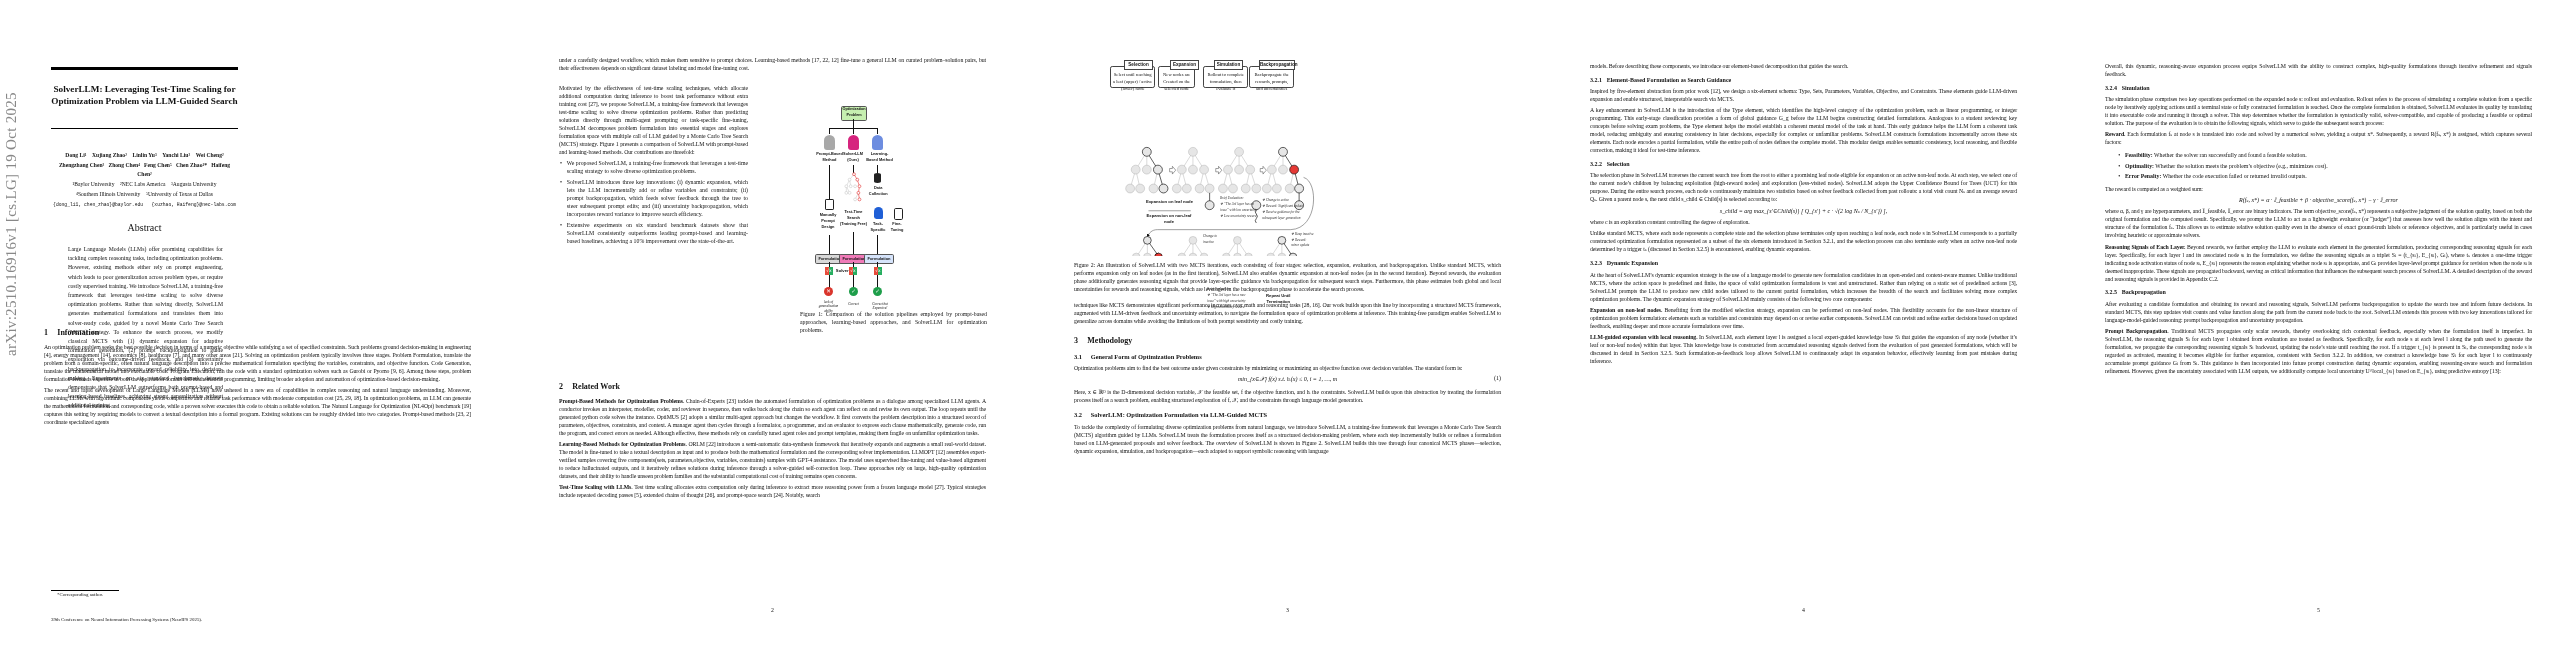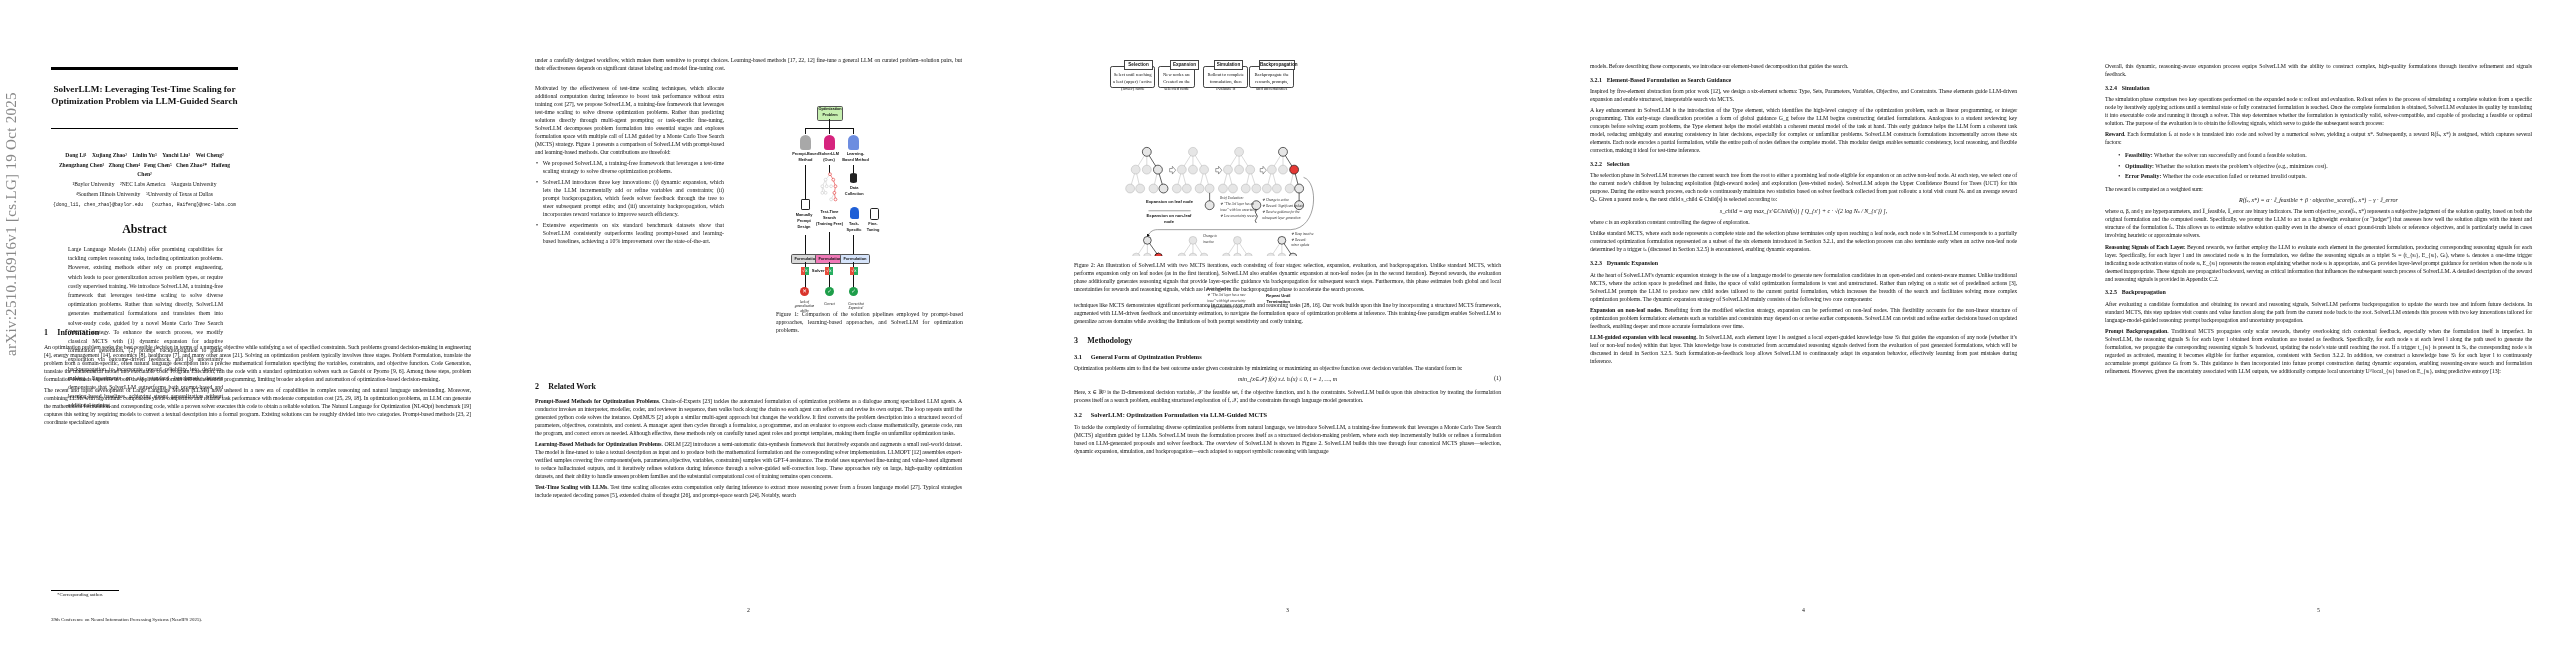--- a/index.html
+++ b/index.html
@@ -18,21 +18,21 @@
   .pagenum { position:absolute; top:607px; width:515px; left:0; text-align:center; font-size:5.8px; }
   
   .arxiv { position:absolute; left:3.3px; top:356px; transform:rotate(-90deg); transform-origin:left top;
            font-size:15px; color:#888; white-space:nowrap; letter-spacing:0.3px; }
   .title-top { position:absolute; left:51px; top:67px; width:187px; height:3.3px; background:#000; }
   .title { position:absolute; left:51px; top:83px; width:187px; text-align:center; font-size:9.2px; font-weight:bold; line-height:12.2px; }
   .title-bot { position:absolute; left:51px; top:128px; width:187px; height:0.8px; background:#000; }
   .authors { position:absolute; left:51px; top:151px; width:187px; text-align:center; font-size:5.6px; line-height:9.7px; }
   .authors b { font-weight:bold; }
   .authors .mono { font-family:"Liberation Mono","DejaVu Sans Mono",monospace; font-size:4.7px; }
-  .abstract-h { position:absolute; left:51px; top:222px; width:187px; text-align:center; font-size:12px; font-weight:bold; }
+  .abstract-h { position:absolute; left:51px; top:222px; width:187px; text-align:center; font-size:10px; font-weight:normal; }
   .abstract { position:absolute; left:68px; top:245px; width:155px; font-size:5.7px; line-height:9.2px; text-align:justify; }
   .footnote-rule { position:absolute; left:51px; top:590px; width:68px; border-top:0.4px solid #000; }
   .footnote { position:absolute; left:57px; top:592px; font-size:4.9px; }
   .venue { position:absolute; left:51px; top:617px; font-size:4.9px; }
   .box { position:absolute; border:0.6px solid #555; border-radius:1.7px; font-family:"Liberation Sans","DejaVu Sans",sans-serif;
          font-size:4px; font-weight:bold; text-align:center; line-height:5.6px; }
   .lbl { position:absolute; font-family:"Liberation Sans","DejaVu Sans",sans-serif; font-size:3.9px; font-weight:bold; text-align:center; line-height:6.1px; }
   .line { position:absolute; background:#111; }
   .head { position:absolute; width:11px; height:14.5px; border-radius:6.1px 6.1px 2.2px 3.3px; }
   .circle { position:absolute; width:9.4px; height:9.4px; border-radius:50%; color:#fff; font-family:"DejaVu Sans",sans-serif; font-size:5.6px; text-align:center; line-height:9.4px; font-weight:bold; }
@@ -87,21 +87,21 @@
       <span class="num">1</span><span>Information</span>
     </div>
     <p class="p">An optimization problem seeks the best possible decision in terms of a numeric objective while satisfying a set of specified constraints. Such problems ground decision-making in engineering [4], energy management [14], economics [8], healthcare [7], and many other areas [21]. Solving an optimization problem typically involves three stages. Problem Formulation, translate the problem from a domain-specific, often natural language description into a precise mathematical formulation specifying the variables, constraints, and objective function. Code Generation, translate the mathematical model into executable code. Program Execution, run the code with a standard optimization solvers such as Gurobi or Pyomo [9, 6]. Among these steps, problem formulation demands expertise in both the application domain and mathematical programming, limiting broader adoption and automation of optimization-based decision-making.</p>
     <p class="p">The recent and rapid development of Large Language Models (LLMs) have ushered in a new era of capabilities in complex reasoning and natural language understanding. Moreover, combining LLMs with algorithmic components yields competitive and reliable task performance with moderate computation cost [25, 29, 18]. In optimization problems, an LLM can generate the mathematical formulation and corresponding code, while a proven solver executes this code to obtain a reliable solution. The Natural Language for Optimization (NL4Opt) benchmark [19] captures this setting by requiring models to convert a textual description into a formal program. Existing solutions can be roughly divided into two categories. Prompt-based methods [23, 2] coordinate specialized agents</p>
   </div>
   <div class="footnote-rule"></div>
   <div class="footnote">*Corresponding author.</div>
   <div class="venue">39th Conference on Neural Information Processing Systems (NeurIPS 2025).</div>
 </div>
 
-<div class="page" style="left:491px;">
+<div class="page" style="left:515px;">
   <div class="col" style="top:56px;">
     <p class="p">under a carefully designed workflow, which makes them sensitive to prompt choices. Learning-based methods [17, 22, 12] fine-tune a general LLM on curated problem–solution pairs, but their effectiveness depends on significant dataset labeling and model fine-tuning cost.</p>
   </div>
   <div style="position:absolute; left:44px; top:84px; width:189px;">
     <p class="p">Motivated by the effectiveness of test-time scaling techniques, which allocate additional computation during inference to boost task performance without extra training cost [27], we propose SolverLLM, a training-free framework that leverages test-time scaling to solve diverse optimization problems. Rather than predicting solutions directly through multi-agent prompting or task-specific fine-tuning, SolverLLM decomposes problem formulation into essential stages and explores formulation space with multiple call of LLM guided by a Monte Carlo Tree Search (MCTS) strategy. Figure 1 presents a comparison of SolverLLM with prompt-based and learning-based methods. Our contributions are threefold:</p>
     <ul class="bul">
       <li><span>We proposed SolverLLM, a training-free framework that leverages a test-time scaling strategy to solve diverse optimization problems.</span></li>
       <li><span>SolverLLM introduces three key innovations: (i) dynamic expansion, which lets the LLM incrementally add or refine variables and constraints; (ii) prompt backpropagation, which feeds solver feedback through the tree to steer subsequent prompt edits; and (iii) uncertainty backpropagation, which incorporates reward variance to improve search efficiency.</span></li>
       <li><span>Extensive experiments on six standard benchmark datasets show that SolverLLM consistently outperforms leading prompt-based and learning-based baselines, achieving a 10% improvement over the state-of-the-art.</span></li>
     </ul>

